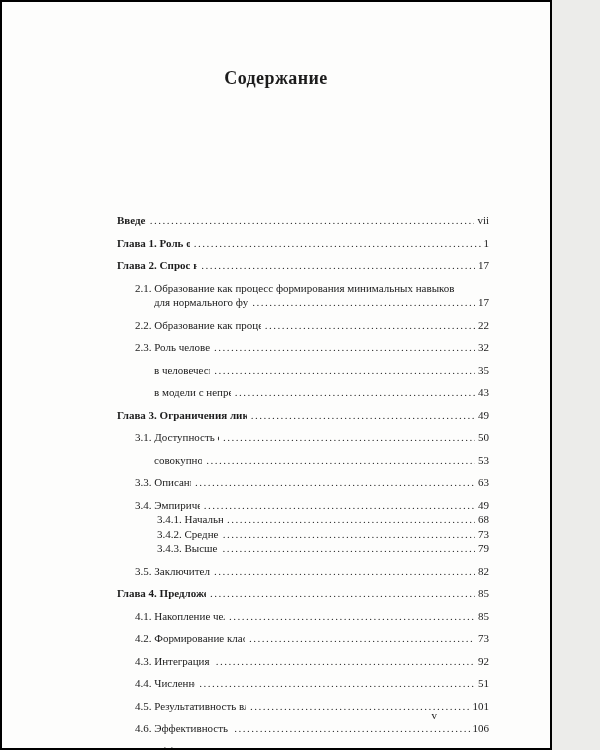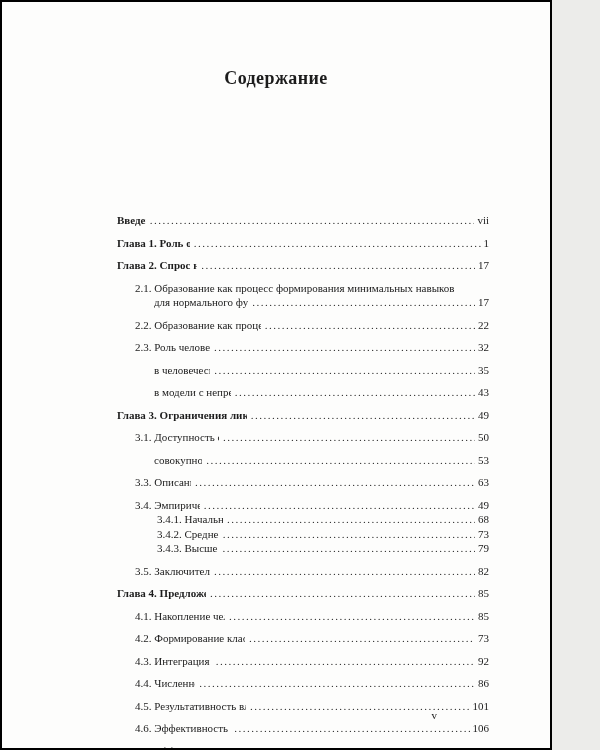--- a/index.html
+++ b/index.html
@@ -210,21 +210,21 @@
         <div class="toc-line">
           <span class="txt">4.3. Интеграция или сегрегация?</span>
           <span class="dots"></span>
           <span class="pg">92</span>
         </div>
       </div>
       <div class="toc-entry level-1">
         <div class="toc-line">
           <span class="txt">4.4. Численность класса</span>
           <span class="dots"></span>
-          <span class="pg">86</span>
+          <span class="pg">51</span>
         </div>
       </div>
       <div class="toc-entry level-1">
         <div class="toc-line">
           <span class="txt">4.5. Результативность вложения ресурсов в образование</span>
           <span class="dots"></span>
           <span class="pg">101</span>
         </div>
       </div>
       <div class="toc-entry level-1">

